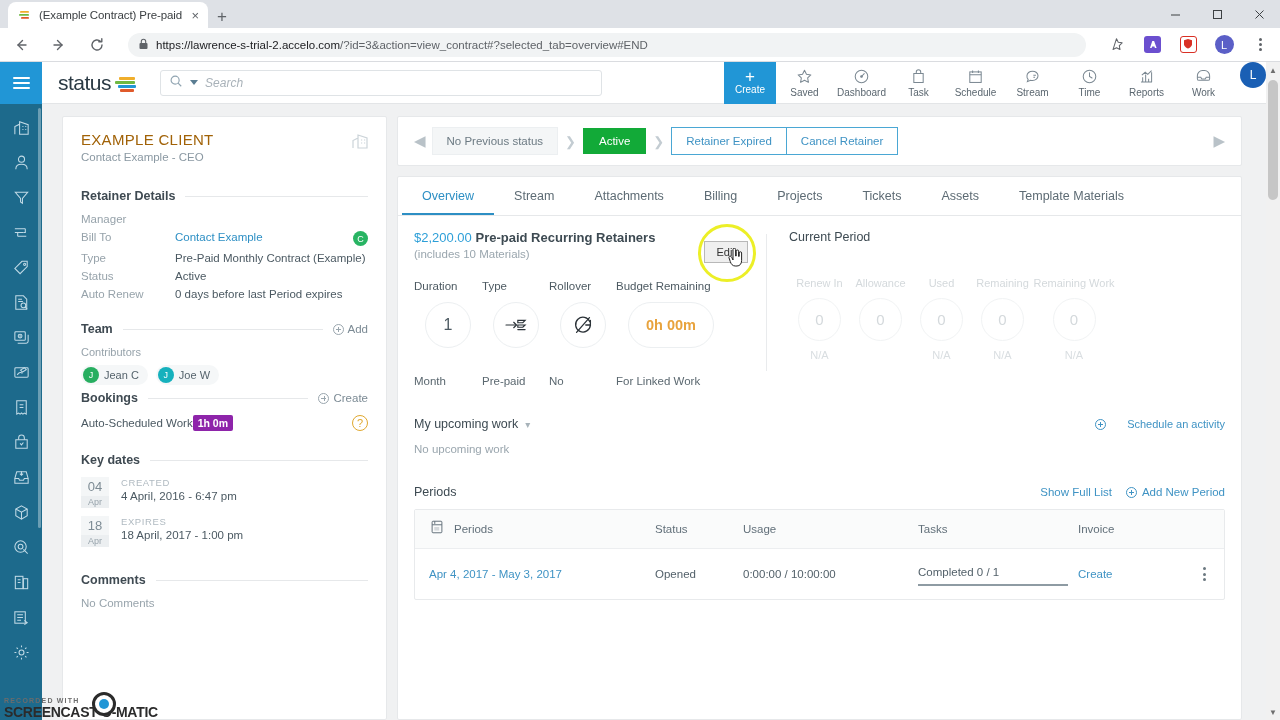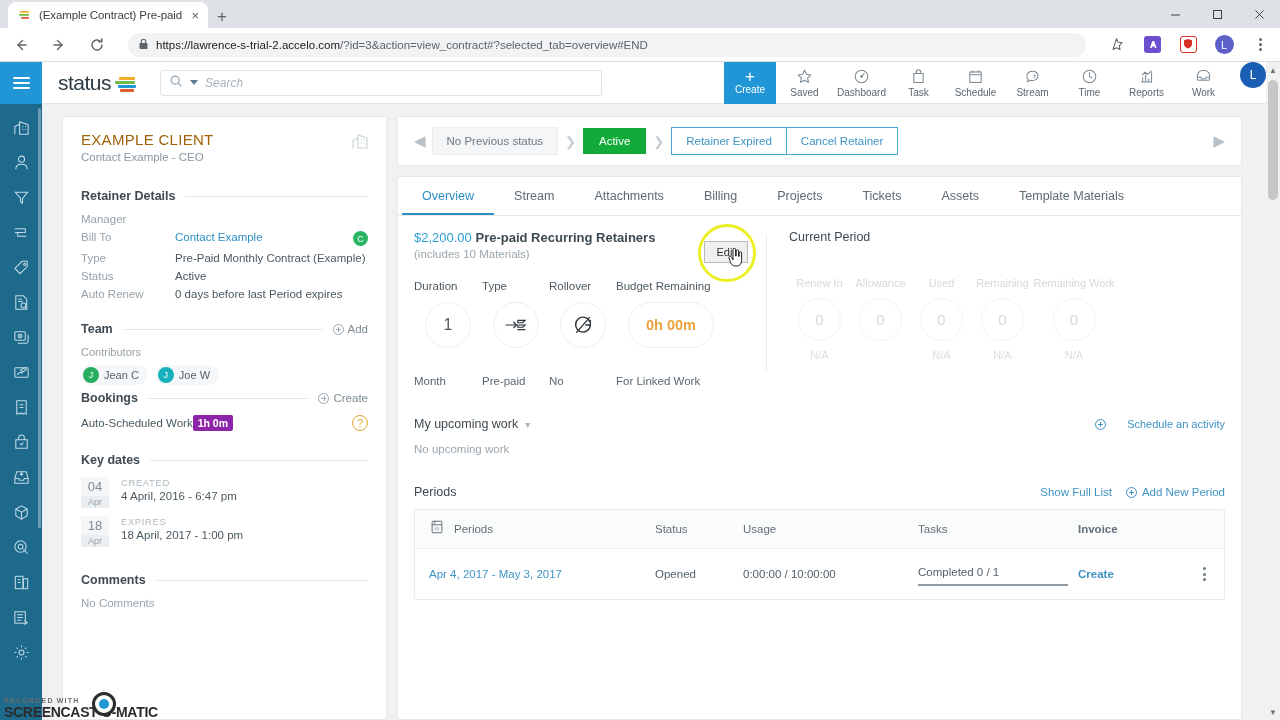--- a/index.html
+++ b/index.html
@@ -256,21 +256,21 @@
   .periods-title { font-size: 12.5px; color: #3d4a52; }
   .periods-actions { margin-left: auto; display: flex; align-items: center; gap: 14px; }
   .p-link { font-size: 11.5px; color: #3f93c4; cursor: pointer; display: flex; align-items: center; gap: 5px; }
   .ptable { margin-top: 10px; border: 1px solid #e8eaec; border-radius: 2px; }
   .pt-head { display: flex; background: #fafbfb; border-bottom: 1px solid #eceef0; padding: 9px 0; align-items: center; }
   .pt-row { display: flex; padding: 13px 0; align-items: center; }
   .pt-c1 { flex: 0 0 240px; padding-left: 14px; display: flex; align-items: center; gap: 9px; }
   .pt-c2 { flex: 0 0 88px; }
   .pt-c3 { flex: 0 0 175px; }
   .pt-c4 { flex: 0 0 160px; }
-  .pt-c5 { flex: 1; font-weight: bold; }
+  .pt-c5 { flex: 1; }
   .pt-c6 { flex: 0 0 40px; text-align: center; }
   .pth { font-size: 11.5px; color: #62707a; }
   .ptd { font-size: 11.5px; color: #53616a; }
   .ptd.link { color: #3f93c4; cursor: pointer; }
   .task-prog { display: inline-block; }
   .task-prog .tp-text { font-size: 11.5px; color: #53616a; }
   .task-prog .tp-bar { width: 150px; height: 2px; background: #8e9ba3; margin-top: 4px; }
   .row-kebab { display:flex; flex-direction: column; gap: 2.5px; align-items:center; cursor:pointer; }
   .row-kebab i { width: 3px; height: 3px; background: #6b7880; border-radius: 50%; display:block; }
 

